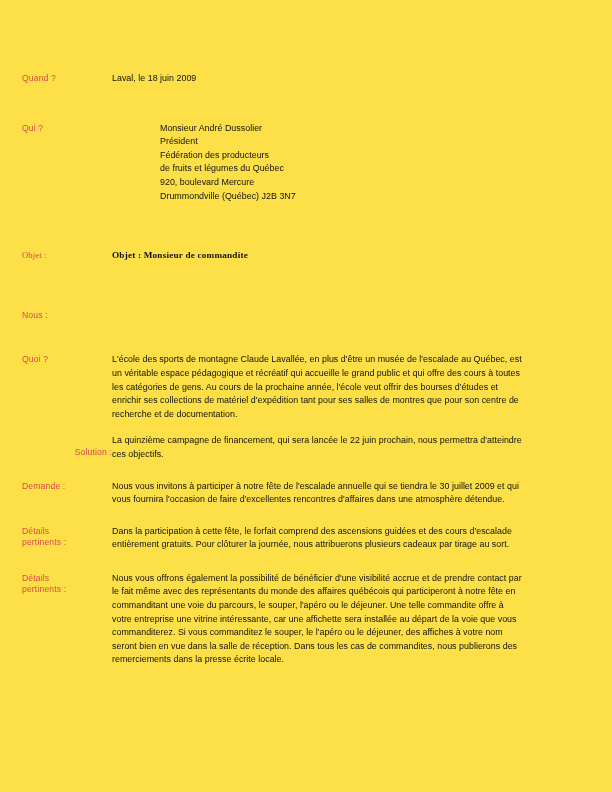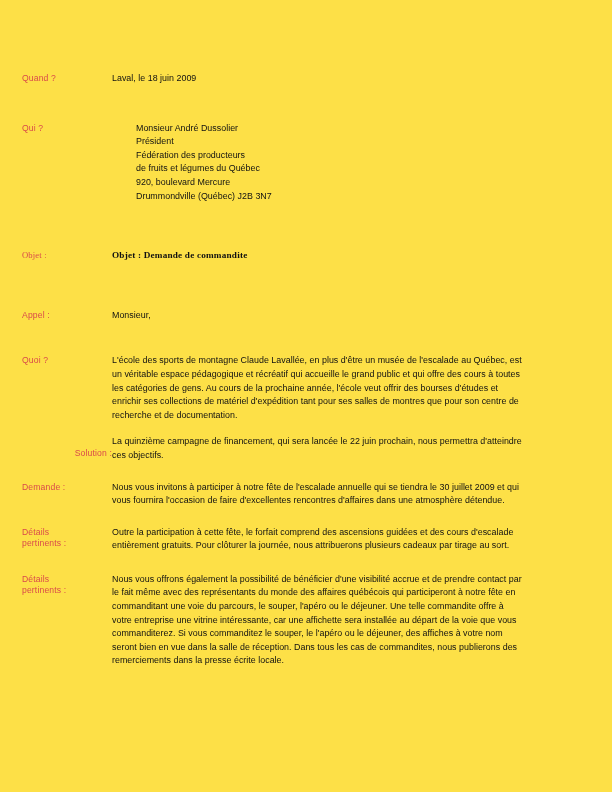--- a/index.html
+++ b/index.html
@@ -56,21 +56,21 @@
     white-space: pre-line;
     margin-left: 24px;
   }
   .body-col.bold {
     font-weight: bold;
     font-size: 9.2px;
     letter-spacing: 0.2px;
   }
   
   .sp-quand   { margin-top: 0px; }
-  .sp-qui     { margin-top: 36px; }
+  .sp-qui     { margin-top: 36px; gap: 24px; }
   .sp-objet   { margin-top: 46px; font-family: Liberation Serif, serif; }
   .sp-appel   { margin-top: 46px; }
   .sp-quoi    { margin-top: 32px; }
   .sp-solution{ margin-top: 13px; }
   .sp-demande { margin-top: 18px; }
   .sp-det1    { margin-top: 18px; }
   .sp-det2    { margin-top: 20px; }
 
   
   .row .label-col { padding-top: 1px; }
@@ -92,47 +92,46 @@
       <div class="body-col multiline">Monsieur André Dussolier
 Président
 Fédération des producteurs
 de fruits et légumes du Québec
 920, boulevard Mercure
 Drummondville (Québec)  J2B 3N7</div>
     </div>
 
     <div class="row sp-objet">
       <div class="label-col">Objet :</div>
-      <div class="body-col bold">Objet : Demande de commandite</div>
+      <div class="body-col bold">Objet : Monsieur de commandite</div>
     </div>
 
     <div class="row sp-appel">
-      <div class="label-col">Appel :</div>
-      <div class="body-col">Monsieur,</div>
+      <div class="label-col">Nous :</div>
     </div>
 
     <div class="row sp-quoi">
       <div class="label-col">Quoi ?</div>
       <div class="body-col">L'école des sports de montagne Claude Lavallée, en plus d'être un musée de l'escalade au Québec, est un véritable espace pédagogique et récréatif qui accueille le grand public et qui offre des cours à toutes les catégories de gens. Au cours de la prochaine année, l'école veut offrir des bourses d'études et enrichir ses collections de matériel d'expédition tant pour ses salles de montres que pour son centre de recherche et de documentation.</div>
     </div>
 
     <div class="row sp-solution">
       <div class="label-col">Solution :</div>
       <div class="body-col">La quinzième campagne de financement, qui sera lancée le 22 juin prochain, nous permettra d'atteindre ces objectifs.</div>
     </div>
 
     <div class="row sp-demande">
       <div class="label-col">Demande :</div>
       <div class="body-col">Nous vous invitons à participer à notre fête de l'escalade annuelle qui se tiendra le 30 juillet 2009 et qui vous fournira l'occasion de faire d'excellentes rencontres d'affaires dans une atmosphère détendue.</div>
     </div>
 
     <div class="row sp-det1">
       <div class="label-col">Détails
 pertinents :</div>
-      <div class="body-col">Outre la participation à cette fête, le forfait comprend des ascensions guidées et des cours d'escalade entièrement gratuits. Pour clôturer la journée, nous attribuerons plusieurs cadeaux par tirage au sort.</div>
+      <div class="body-col">Dans la participation à cette fête, le forfait comprend des ascensions guidées et des cours d'escalade entièrement gratuits. Pour clôturer la journée, nous attribuerons plusieurs cadeaux par tirage au sort.</div>
     </div>
 
     <div class="row sp-det2">
       <div class="label-col">Détails
 pertinents :</div>
       <div class="body-col">Nous vous offrons également la possibilité de bénéficier d'une visibilité accrue et de prendre contact par le fait même avec des représentants du monde des affaires québécois qui participeront à notre fête en commanditant une voie du parcours, le souper, l'apéro ou le déjeuner. Une telle commandite offre à votre entreprise une vitrine intéressante, car une affichette sera installée au départ de la voie que vous commanditerez. Si vous commanditez le souper, le l'apéro ou le déjeuner, des affiches à votre nom seront bien en vue dans la salle de réception. Dans tous les cas de commandites, nous publierons des remerciements dans la presse écrite locale.</div>
     </div>
 
   </div>
 </div>

